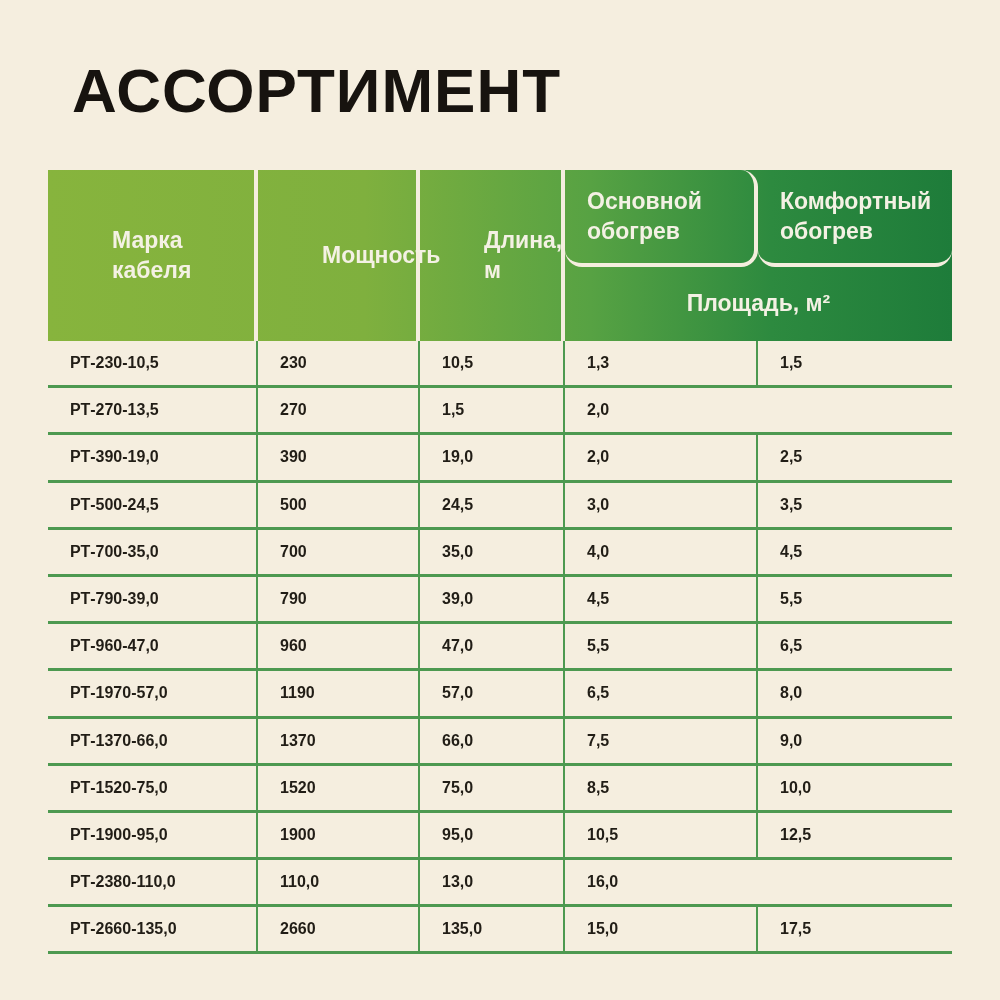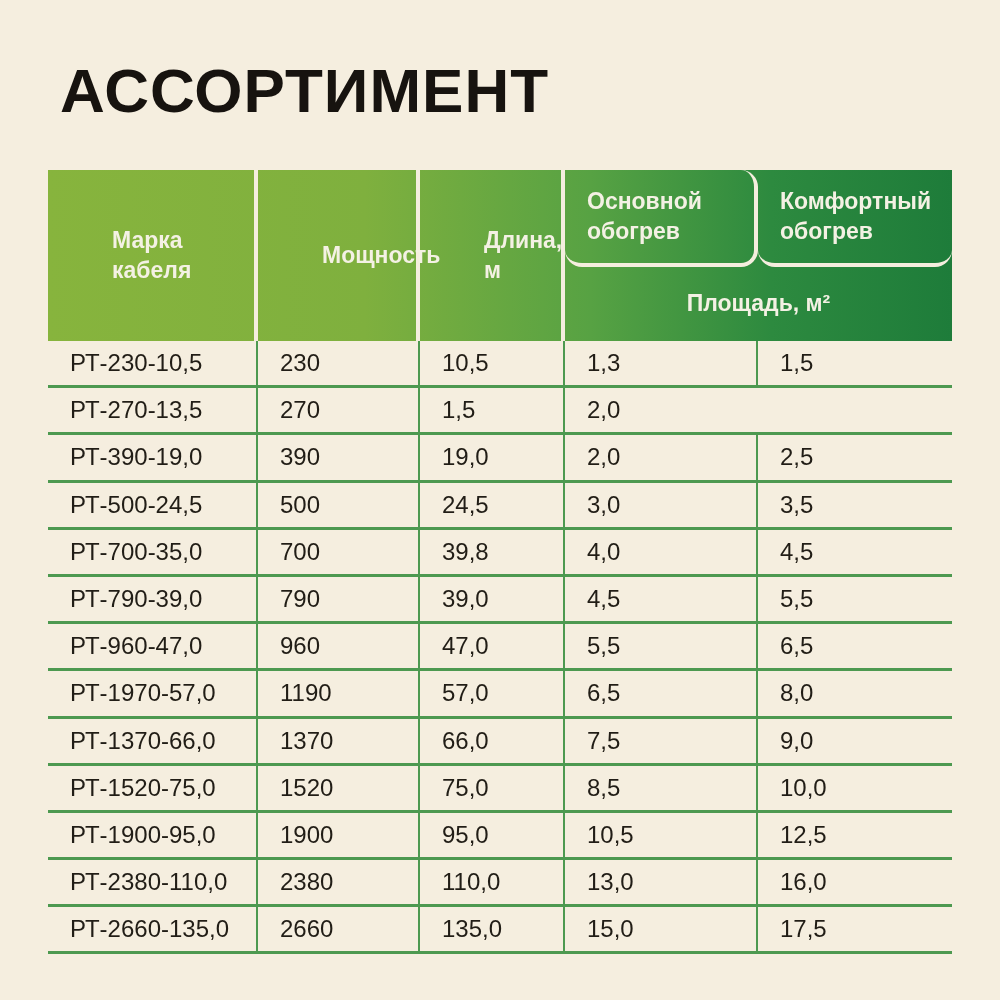--- a/index.html
+++ b/index.html
@@ -13,21 +13,21 @@
   }
   *{box-sizing:border-box;margin:0;padding:0;}
   html,body{width:1000px;height:1000px;}
   body{
     background:var(--page-bg);
     font-family:"Liberation Sans","DejaVu Sans",sans-serif;
     position:relative;
     overflow:hidden;
   }
   .page-title{
-    position:absolute;left:60px;top:60px;
+    position:absolute;left:72px;top:60px;
     font-size:62px;font-weight:800;letter-spacing:1px;
     color:var(--title-color);line-height:1;
   }
   .assort-table{
     position:absolute;left:48px;top:170px;width:904px;
   }
   
   .t-head{
     display:grid;
     grid-template-columns:210px 162px 145px 193px 194px;
@@ -48,21 +48,21 @@
     display:flex;align-items:center;justify-content:center;
     padding:7px;font-size:23px;font-weight:700;
   }
   
   .t-row{
     display:grid;
     grid-template-columns:210px 162px 145px 193px 194px;
     height:47.2px;
     border-bottom:3px solid var(--border-green);
     color:var(--body-text);
-    font-size:24px;font-weight:400;
+    font-size:16px;font-weight:700;
   }
   .t-cell{
     display:flex;align-items:center;
     padding-left:22px;
   }
   .t-cell.c0,.t-cell.c1,.t-cell.c2,.t-cell.c3{
     border-right:2px solid var(--border-green);
   }
 </style>
 </head>
@@ -103,21 +103,21 @@
       <div class="t-row">
         <div class="t-cell c0">РТ-500-24,5</div>
         <div class="t-cell c1">500</div>
         <div class="t-cell c2">24,5</div>
         <div class="t-cell c3">3,0</div>
         <div class="t-cell c4">3,5</div>
       </div>
       <div class="t-row">
         <div class="t-cell c0">РТ-700-35,0</div>
         <div class="t-cell c1">700</div>
-        <div class="t-cell c2">39,8</div>
+        <div class="t-cell c2">35,0</div>
         <div class="t-cell c3">4,0</div>
         <div class="t-cell c4">4,5</div>
       </div>
       <div class="t-row">
         <div class="t-cell c0">РТ-790-39,0</div>
         <div class="t-cell c1">790</div>
         <div class="t-cell c2">39,0</div>
         <div class="t-cell c3">4,5</div>
         <div class="t-cell c4">5,5</div>
       </div>
@@ -151,21 +151,20 @@
       </div>
       <div class="t-row">
         <div class="t-cell c0">РТ-1900-95,0</div>
         <div class="t-cell c1">1900</div>
         <div class="t-cell c2">95,0</div>
         <div class="t-cell c3">10,5</div>
         <div class="t-cell c4">12,5</div>
       </div>
       <div class="t-row">
         <div class="t-cell c0">РТ-2380-110,0</div>
-        <div class="t-cell c1">2380</div>
         <div class="t-cell c2">110,0</div>
         <div class="t-cell c3">13,0</div>
         <div class="t-cell c4">16,0</div>
       </div>
       <div class="t-row">
         <div class="t-cell c0">РТ-2660-135,0</div>
         <div class="t-cell c1">2660</div>
         <div class="t-cell c2">135,0</div>
         <div class="t-cell c3">15,0</div>
         <div class="t-cell c4">17,5</div>

